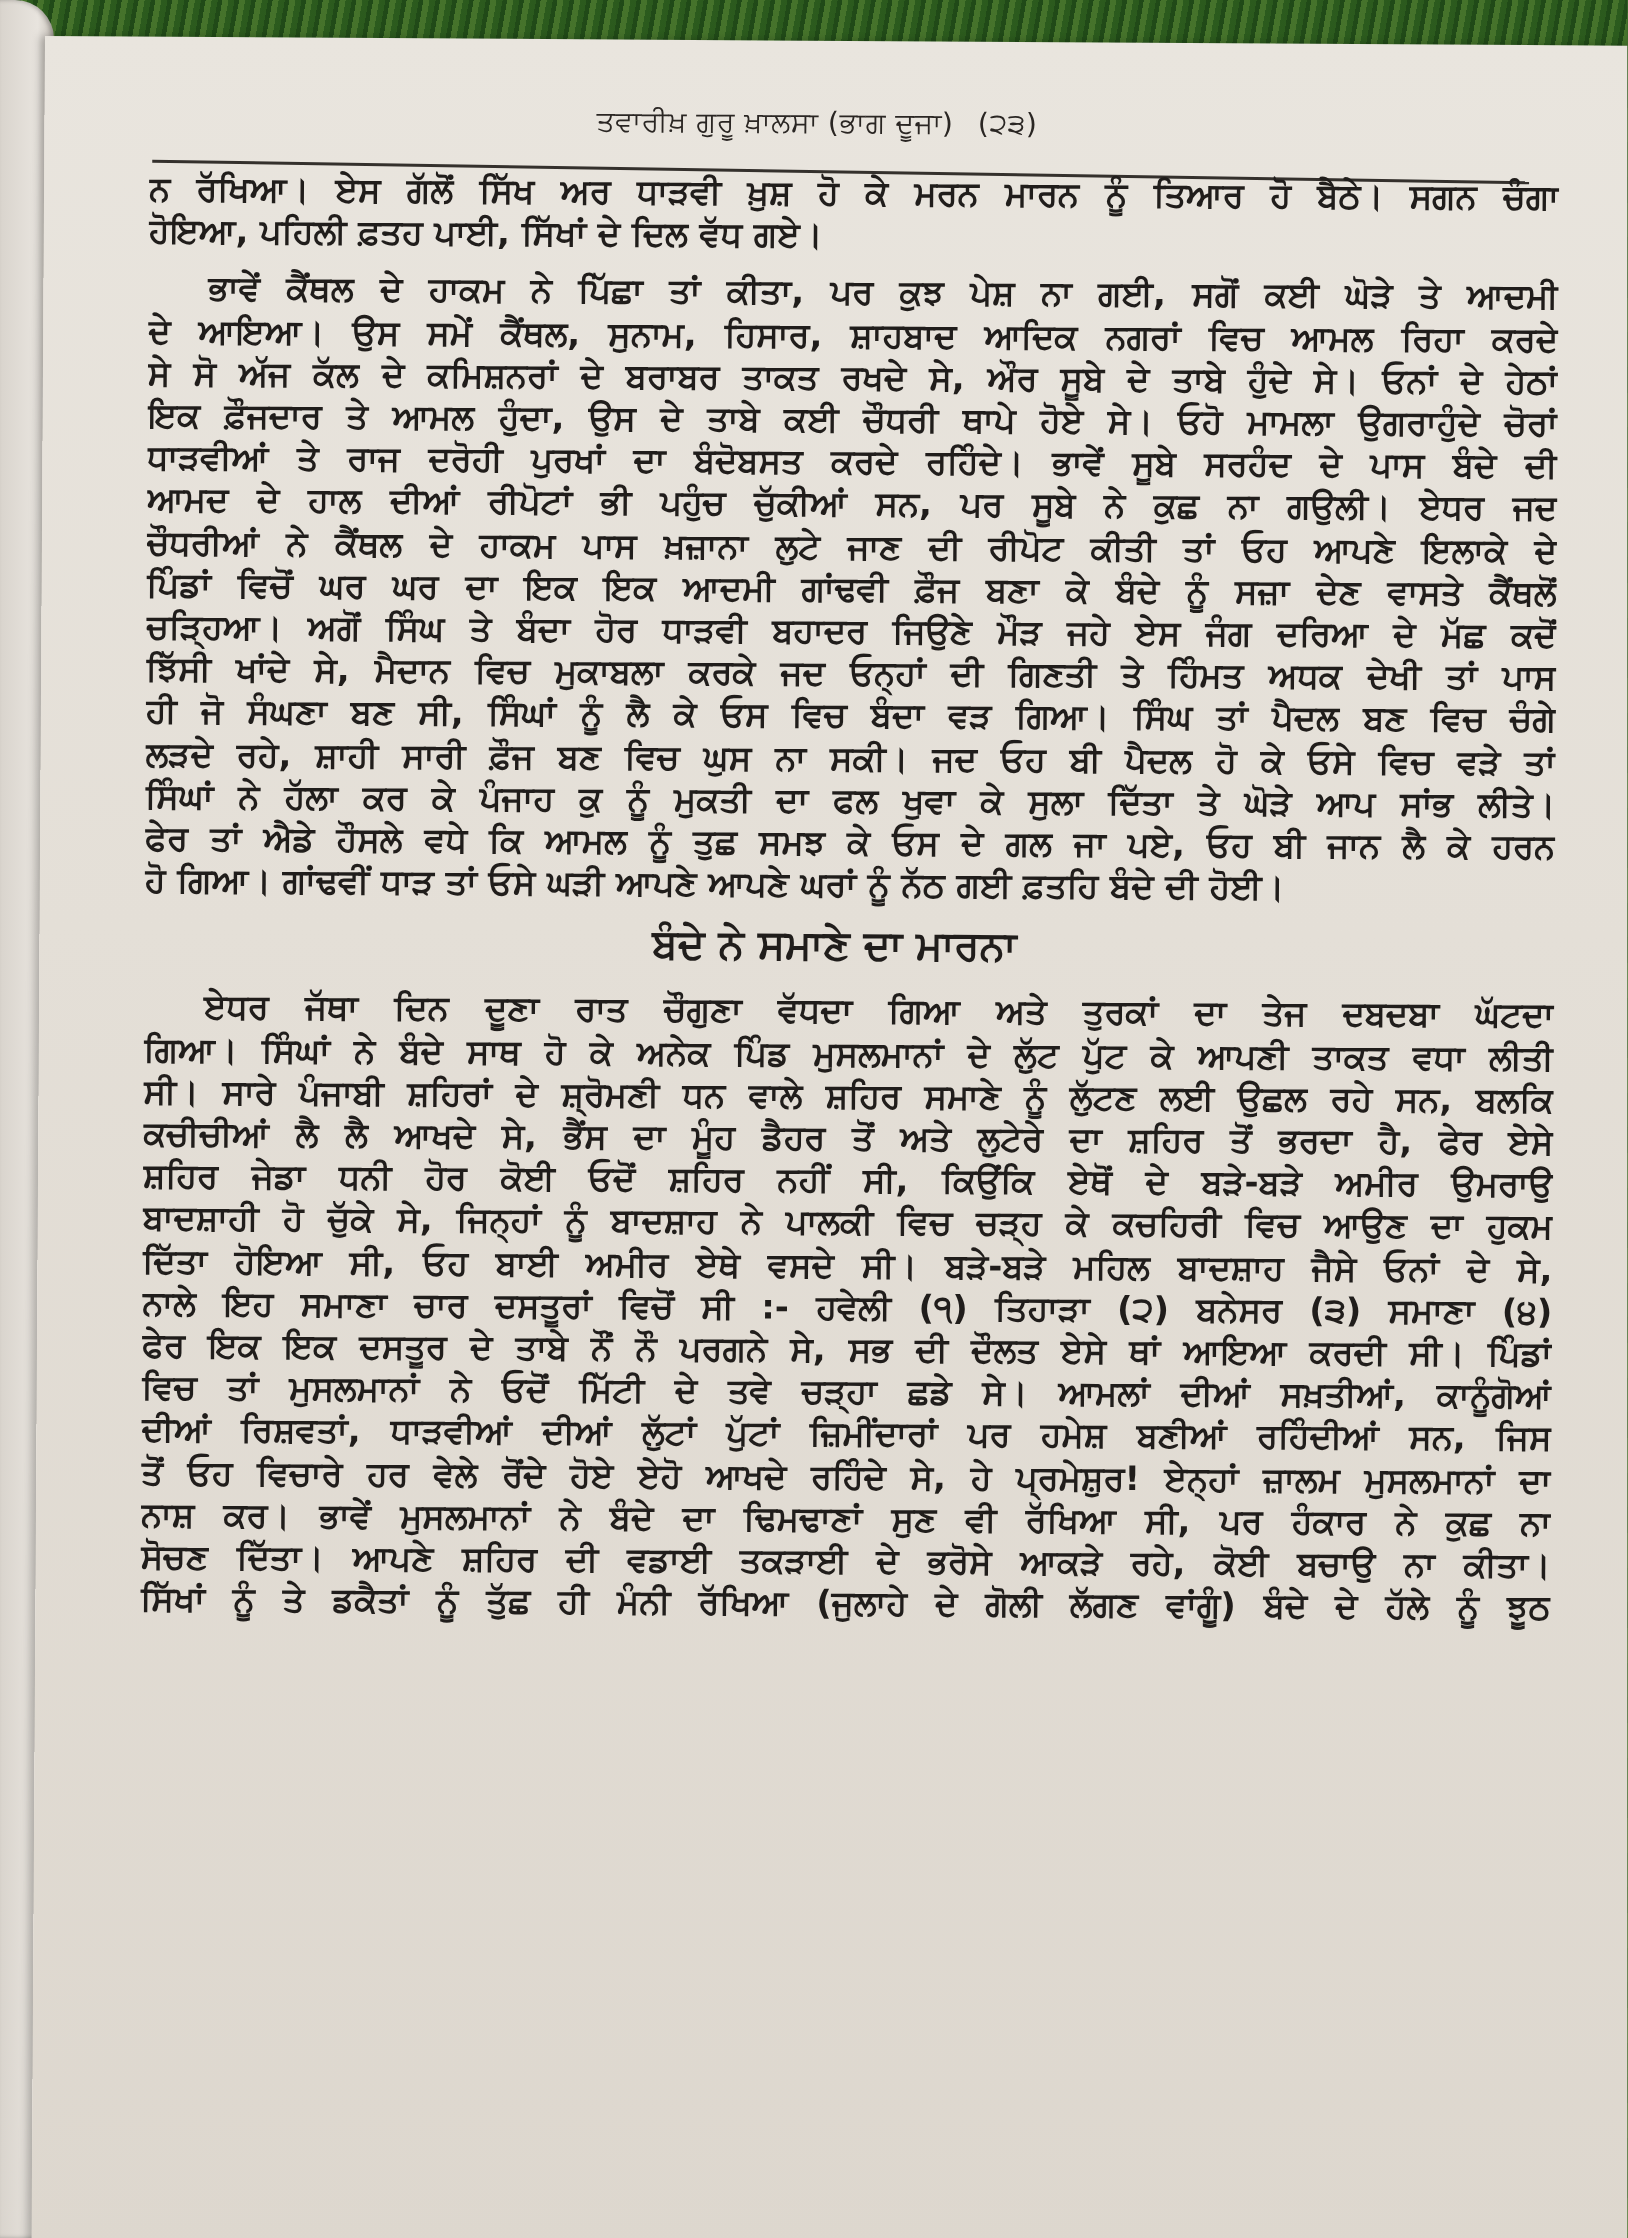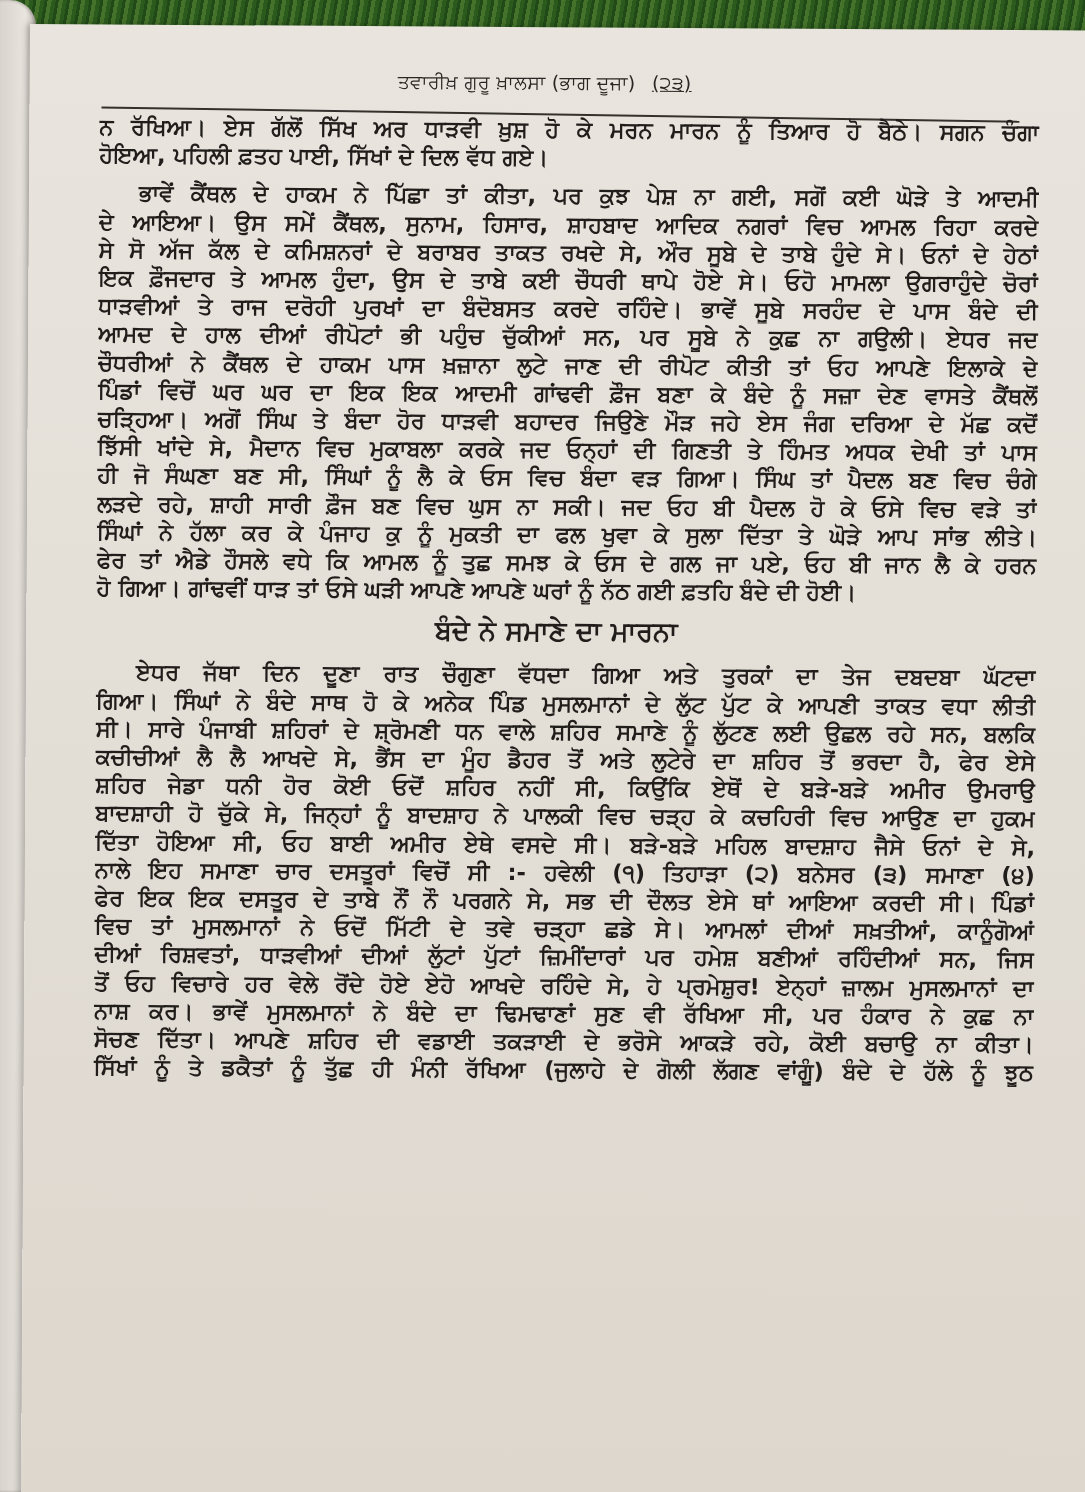--- a/index.html
+++ b/index.html
@@ -36,21 +36,21 @@
     .running-head {
       position: absolute;
       left: 0; right: 40px;
       top: 44px;
       text-align: center;
       font-family: "DejaVu Sans", sans-serif;
       font-size: 19px;
       color: #2a2623;
       letter-spacing: 0.3px;
     }
-    .running-head .pagenum { margin-left: 10px; text-decoration: underline; }
+    .running-head .pagenum { margin-left: 10px; }
     .head-rule {
       position: absolute;
       left: 72px; width: 918px;
       top: 82px;
       height: 2px;
       background: #34302c;
       transform: rotate(0.55deg);
       transform-origin: left center;
     }
     .body-text {

